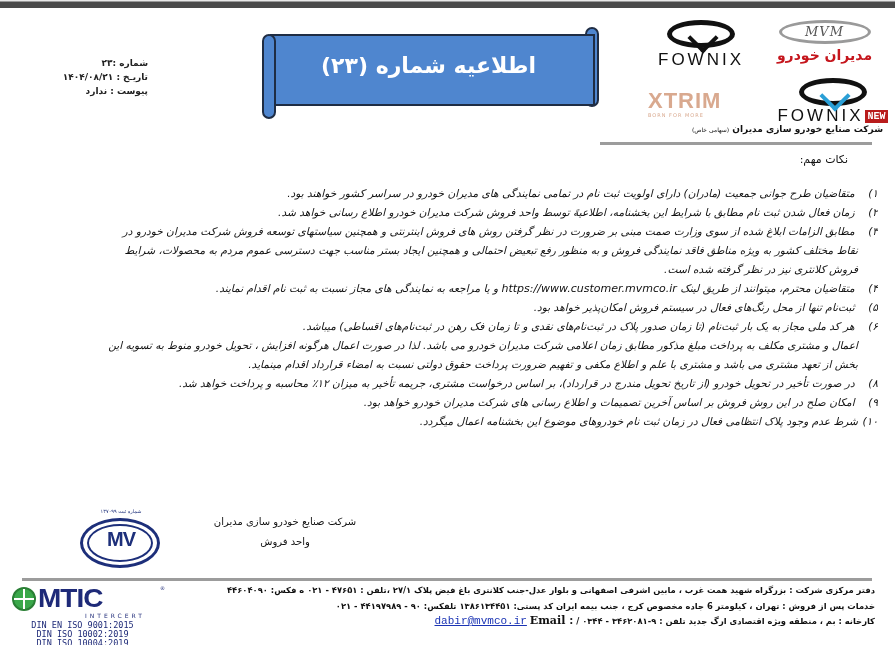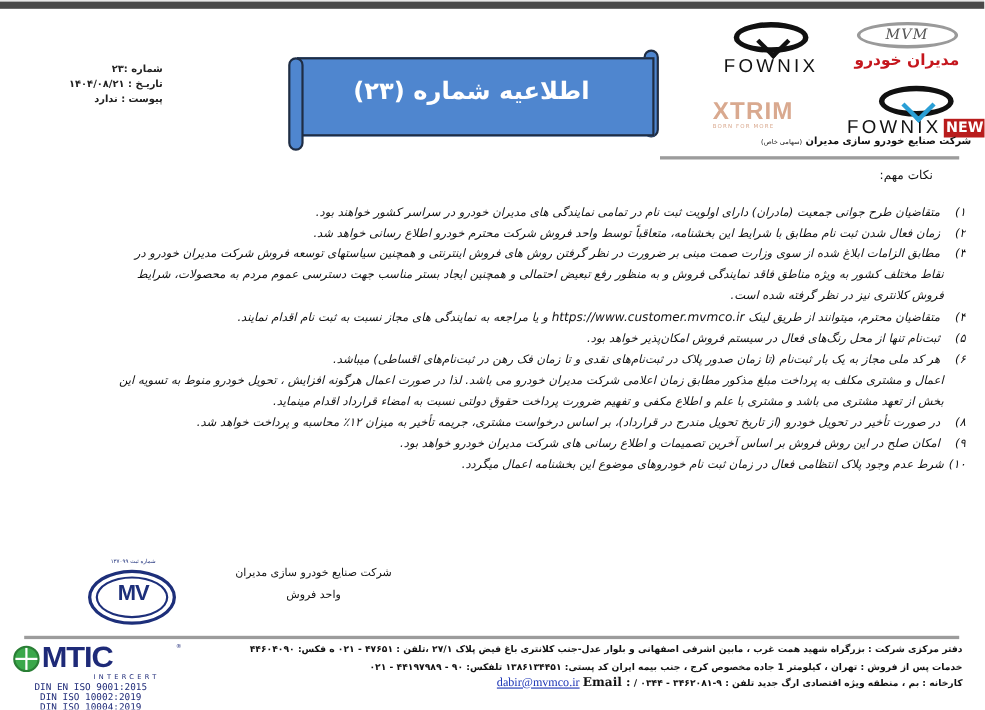--- a/index.html
+++ b/index.html
@@ -8,21 +8,21 @@
 
   .top-bar { position:absolute; left:0; top:0; width:895px; height:8px;
     background:linear-gradient(#e8e8e8 0 1px, #4a4a4a 2px 8px); }
 
   
   .meta { position:absolute; left:40px; top:56px; width:108px; direction:rtl; text-align:right;
     font-size:9px; line-height:14px; font-weight:bold; color:#222; }
   .meta div { white-space:nowrap; }
 
   
-  .banner { position:absolute; left:262px; top:51px; width:333px; height:75px;text-decoration:underline; }
+  .banner { position:absolute; left:262px; top:33px; width:333px; height:75px;text-decoration:underline; }
   .banner .body { position:absolute; left:8px; top:1px; width:325px; height:72px; background:#4f86cf;
     border:2px solid #1f2d44; }
   .banner .roll { position:absolute; left:0; top:1px; width:14px; height:85px; background:#4f86cf;
     border:2px solid #1f2d44; border-radius:7px; }
   .banner .roll-r { position:absolute; right:-4px; top:-6px; width:14px; height:80px; background:#4f86cf;
     border:2px solid #1f2d44; border-radius:7px; }
   .banner .title { position:absolute; left:0; top:0; width:333px; height:70px; line-height:66px;
     text-align:center; color:#ffffff; font-size:22px; font-weight:bold; direction:rtl; }
 
   
@@ -40,22 +40,22 @@
   .mvm .mark { margin:0 auto; width:92px; height:24px; border:3px solid #9a9a9a; border-radius:50%;
     font-family:"DejaVu Serif", serif; font-style:italic; font-size:13px; line-height:18px; color:#555;
     letter-spacing:1px; }
   .mvm .fa { color:#c5161d; font-weight:bold; font-size:14px; direction:rtl; margin-top:3px; }
   .xtrim { left:648px; top:90px; width:100px; height:30px; text-align:left; }
   .xtrim .word { font-family:"Liberation Sans", sans-serif; font-size:22px; font-weight:bold;
     color:#d9a98f; letter-spacing:1px; line-height:22px; }
   .xtrim .tag { font-size:5px; color:#d9a98f; letter-spacing:1px; }
   .fownix2 { left:770px; top:78px; width:125px; height:45px; text-align:center; }
   .fownix2 .row { white-space:nowrap; }
-  .fownix2 .new { display:inline-block; background:#b91c1c; color:#fff; font-size:13px; font-weight:bold;
-    padding:1px 2px; vertical-align:middle; margin-left:2px; }
+  .fownix2 .new { display:inline-block; background:#b91c1c; color:#fff; font-size:10px; font-weight:bold;
+    padding:1px 2px; vertical-align:middle; margin-left:2px;font-family:Liberation Mono, monospace; }
   .company-line { position:absolute; right:12px; top:124px; width:260px; text-align:right; direction:rtl;
     font-size:9px; font-weight:bold; }
   .company-line .small { font-size:6px; font-weight:normal; }
   .hr1 { position:absolute; left:600px; top:142px; width:272px; height:3px; background:#9c9c9c; }
 
   
   .notes-label { position:absolute; right:47px; top:153px; font-size:11px; direction:rtl; }
   .items { position:absolute; left:20px; top:184px; width:858px; direction:rtl; text-align:right;
     font-size:10.6px; line-height:19px;font-style:italic; }
   .item { position:relative; padding-right:0; }
@@ -86,21 +86,21 @@
   .mtic .word { position:absolute; left:28px; top:0; font-family:"Liberation Sans", sans-serif; font-weight:bold;
     font-size:28px; color:#1e2a78; letter-spacing:-1px; line-height:26px; transform:scaleY(0.95); }
   .mtic .reg { position:absolute; left:150px; top:0; font-size:5px; color:#1e2a78; }
   .mtic .inter { position:absolute; left:75px; top:27px; font-size:6px; letter-spacing:3px; color:#1e2a78; }
   .mtic .iso { position:absolute; left:0; width:145px; text-align:center; font-family:"DejaVu Sans Mono", monospace;
     font-size:8.5px; color:#1e2a78; line-height:9px; }
   .addr { position:absolute; right:20px; width:620px; direction:rtl; font-size:8.4px;
     font-weight:bold; white-space:nowrap; color:#111; }
   .addr1 { top:585px; } .addr2 { top:601px; } .addr3 { top:614px; }
   .email-label { font-family:"DejaVu Serif", serif; font-size:11px; font-weight:bold; direction:ltr; unicode-bidi:embed; }
-  .email-link { font-family:Liberation Serif, serif; font-size:11px; font-weight:normal; color:#1a33b4;
+  .email-link { font-family:Liberation Mono, monospace; font-size:11px; font-weight:normal; color:#1a33b4;
     text-decoration:underline; direction:ltr; unicode-bidi:embed; }
 </style>
 </head>
 <body>
 
 <div class="top-bar"></div>
 
 <div class="meta">
   <div>شماره :۲۳</div>
   <div>تاریـخ : ۱۴۰۴/۰۸/۲۱</div>
@@ -138,21 +138,21 @@
 </div>
 <div class="hr1"></div>
 
 <div class="notes-label">نکات مهم:</div>
 
 <div class="items">
   <div class="item">
     <span class="line"><span class="num">۱)</span> <span>متقاضیان طرح جوانی جمعیت (مادران) دارای اولویت ثبت نام در تمامی نمایندگی های مدیران خودرو در سراسر کشور خواهند بود.</span></span>
   </div>
   <div class="item">
-    <span class="line"><span class="num">۲)</span> <span>زمان فعال شدن ثبت نام مطابق با شرایط این بخشنامه، متعاقباً توسط واحد فروش شرکت محترم خودرو اطلاع رسانی خواهد شد.</span></span>
+    <span class="line"><span class="num">۲)</span> <span>زمان فعال شدن ثبت نام مطابق با شرایط این بخشنامه، اطلاعیهً توسط واحد فروش شرکت مدیران خودرو اطلاع رسانی خواهد شد.</span></span>
   </div>
   <div class="item">
     <span class="line"><span class="num">۳)</span> <span>مطابق الزامات ابلاغ شده از سوی وزارت صمت مبنی بر ضرورت در نظر گرفتن روش های فروش اینترنتی و همچنین سیاستهای توسعه فروش شرکت مدیران خودرو در</span></span>
     <span class="line indent">نقاط مختلف کشور به ویژه مناطق فاقد نمایندگی فروش و به منظور رفع تبعیض احتمالی و همچنین ایجاد بستر مناسب جهت دسترسی عموم مردم به محصولات، شرایط</span>
     <span class="line indent">فروش کلانتری نیز در نظر گرفته شده است.</span>
   </div>
   <div class="item">
     <span class="line"><span class="num">۴)</span> <span>متقاضیان محترم، میتوانند از طریق لینک</span> <span class="link">https://www.customer.mvmco.ir</span> <span>و یا مراجعه به نمایندگی های مجاز نسبت به ثبت نام اقدام نمایند.</span></span>
   </div>
   <div class="item">
@@ -192,18 +192,18 @@
   <div class="globe"></div>
   <div class="word">MTIC</div>
   <div class="reg">®</div>
   <div class="inter">INTERCERT</div>
   <div class="iso" style="top:36px">DIN EN ISO 9001:2015</div>
   <div class="iso" style="top:45px">DIN ISO 10002:2019</div>
   <div class="iso" style="top:54px">DIN ISO 10004:2019</div>
 </div>
 
 <div class="addr addr1">دفتر مرکزی شرکت : بزرگراه شهید همت غرب ، مابین اشرفی اصفهانی و بلوار عدل-جنب کلانتری باغ فیض پلاک ۲۷/۱ ،تلفن : ۴۷۶۵۱ - ۰۲۱ ه فکس: ۴۴۶۰۴۰۹۰</div>
-<div class="addr addr2">خدمات پس از فروش : تهران ، کیلومتر 1 جاده مخصوص کرج ، جنب بیمه ایران  کد پستی: ۱۳۸۶۱۳۴۴۵۱ تلفکس: ۹۰ - ۴۴۱۹۷۹۸۹ - ۰۲۱</div>
+<div class="addr addr2">خدمات پس از فروش : تهران ، کیلومتر 6 جاده مخصوص کرج ، جنب بیمه ایران  کد پستی: ۱۳۸۶۱۳۴۴۵۱ تلفکس: ۹۰ - ۴۴۱۹۷۹۸۹ - ۰۲۱</div>
 <div class="addr addr3">
   <span>کارخانه : بم ، منطقه ویژه اقتصادی ارگ جدید     تلفن : ۹-۳۴۶۲۰۸۱ - ۰۳۴۴ /</span>
   <span class="email-link">dabir@mvmco.ir</span>
   <span class="email-label">Email :</span>
 </div>
 
 </body></html>

